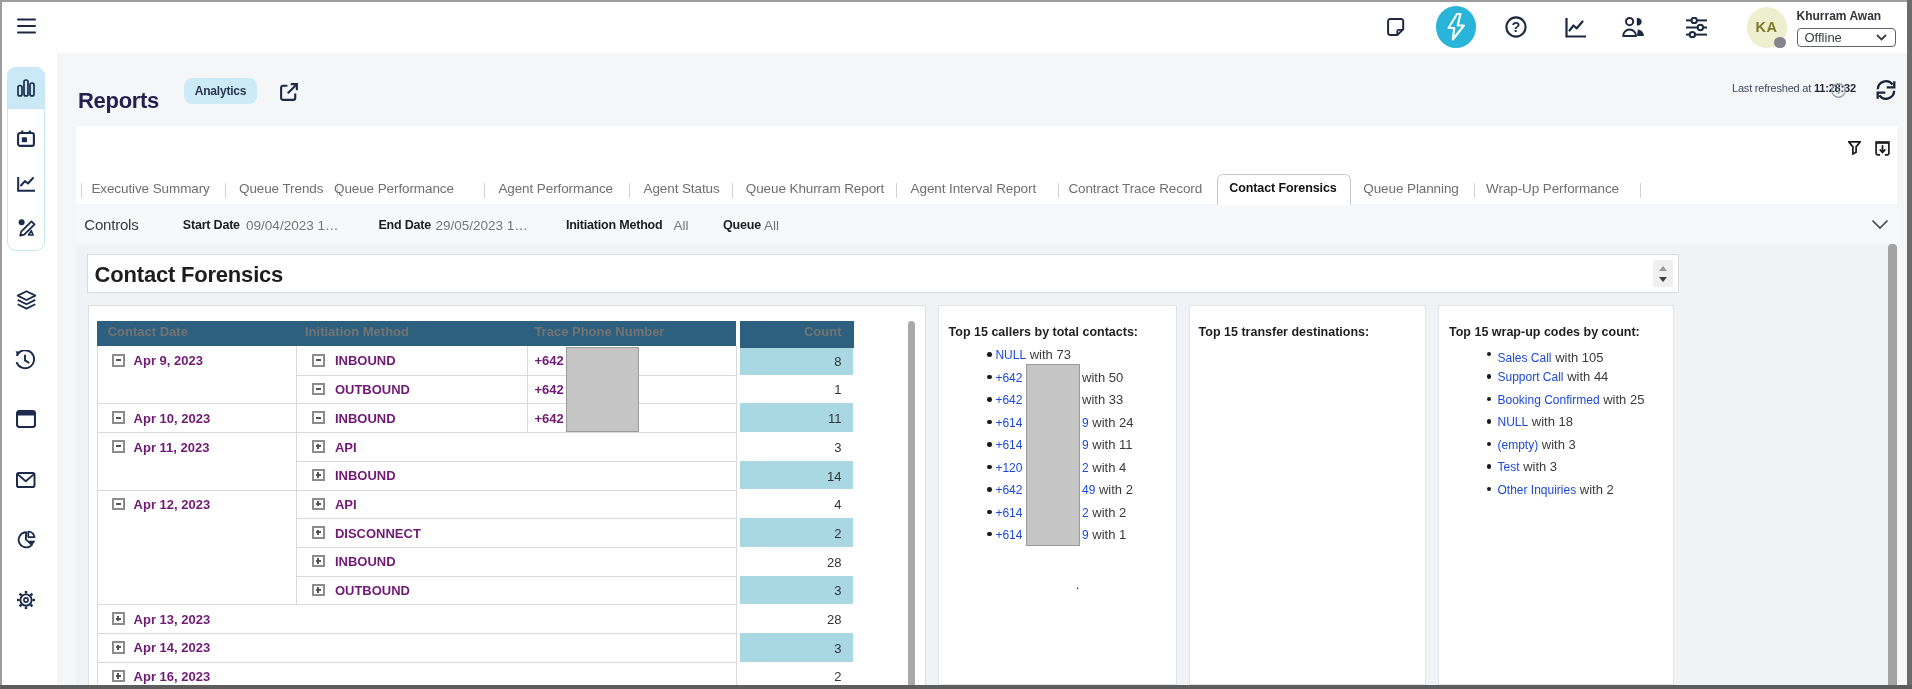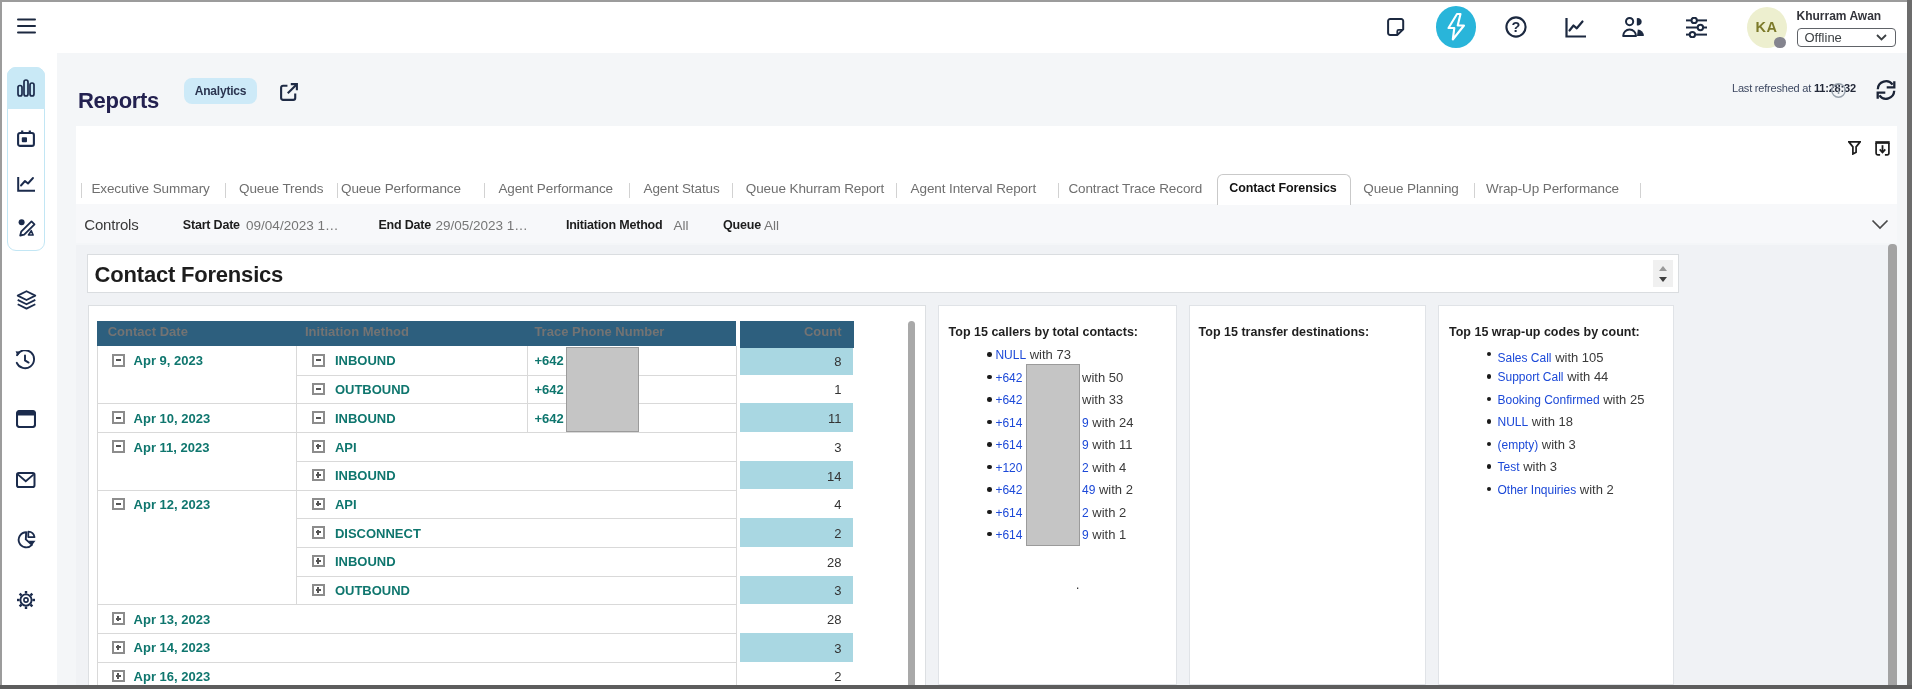--- a/index.html
+++ b/index.html
@@ -11,21 +11,21 @@
 .bi{position:absolute;font-size:13px;color:#3a3a3a;white-space:nowrap}
 .dot{position:absolute;width:4.6px;height:4.6px;border-radius:50%;background:#1a1a1a}
 .tab{position:absolute;top:181px;font-size:13.5px;color:#6f6f6f;white-space:nowrap;letter-spacing:-0.1px}
 .sep{position:absolute;top:183px;width:1px;height:15px;background:#d2d2d2}
 .exp{position:absolute;width:12.6px;height:12.6px;border:2px solid #8c8c8c;background:#fff}
 .exp i{position:absolute;left:1.6px;top:3.3px;width:5.4px;height:2px;background:#555}
 .exp.pl b{position:absolute;left:3.3px;top:1.6px;width:2px;height:5.4px;background:#555}
 .hl{position:absolute;left:740px;width:112.5px;background:#a9d7e2}
 .vln{position:absolute;width:1px;background:#d9d9d9}
 .hln{position:absolute;height:1px;background:#d9d9d9}
-.cell{position:absolute;font-size:13px;font-weight:bold;color:#0f766e;white-space:nowrap}
+.cell{position:absolute;font-size:13px;font-weight:bold;color:#701a75;white-space:nowrap}
 .cnt{position:absolute;font-size:13px;color:#333;text-align:right;width:100px}
 .hdr{position:absolute;font-size:13px;font-weight:bold;color:#737373;white-space:nowrap}
 .ttl{position:absolute;font-size:12.5px;font-weight:bold;color:#1f1f1f;white-space:nowrap}
 .card{position:absolute;background:#fff;border:1px solid #e0e3e7}
 .redact{position:absolute;background:#c5c5c5;border:1px solid #9b9b9b}
 .ctl-b{font-weight:bold;color:#1d1d1d;font-size:12.5px;letter-spacing:-0.2px}
 .ctl-v{color:#767676;font-size:13.5px}
 </style>
 </head>
 <body>
@@ -130,21 +130,21 @@
     <line x1="0.3" y1="1.5" x2="14.7" y2="1.5" stroke="#1d1d1d" stroke-width="2.7"></line>
     <line x1="7.5" y1="4.2" x2="7.5" y2="11.2" stroke="#1d1d1d" stroke-width="1.8"></line>
     <path d="M4.7 8.4 L7.5 11.4 L10.3 8.4" fill="none" stroke="#1d1d1d" stroke-width="1.8"></path>
   </svg>
 
 <div class="sep" style="left:80.9px"></div>
 <div class="tab" style="left:91.4px">Executive Summary</div>
 <div class="sep" style="left:224.7px"></div>
 <div class="tab" style="left:239px">Queue Trends</div>
 <div class="sep" style="left:336.5px"></div>
-<div class="tab" style="left:341px">Queue Performance</div>
+<div class="tab" style="left:334px">Queue Performance</div>
 <div class="sep" style="left:484.1px"></div>
 <div class="tab" style="left:498.4px">Agent Performance</div>
 <div class="sep" style="left:629.2px"></div>
 <div class="tab" style="left:643.5px">Agent Status</div>
 <div class="sep" style="left:731.6px"></div>
 <div class="tab" style="left:745.8px">Queue Khurram Report</div>
 <div class="sep" style="left:895.8px"></div>
 <div class="tab" style="left:910.6px">Agent Interval Report</div>
 <div class="sep" style="left:1057.8px"></div>
 <div class="tab" style="left:1068.4px">Contract Trace Record</div>

